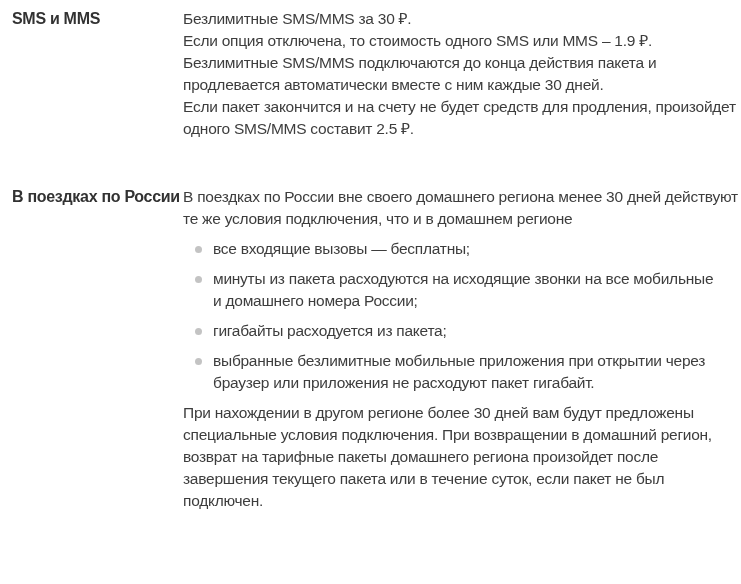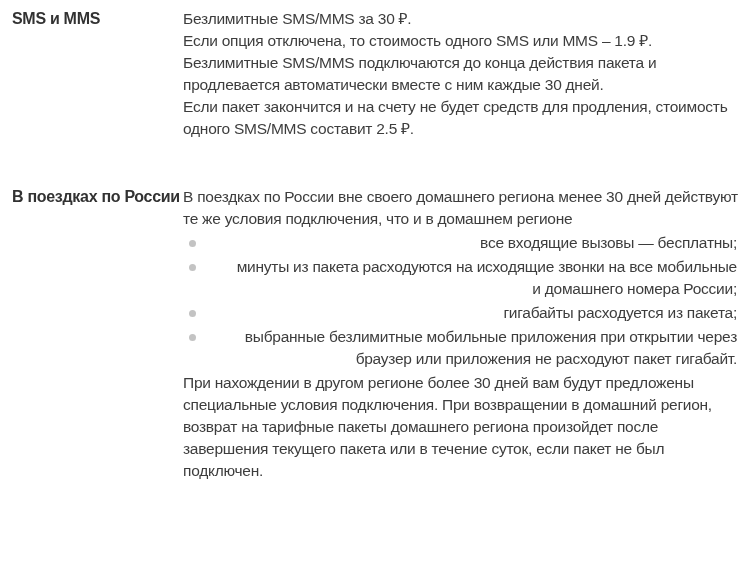--- a/index.html
+++ b/index.html
@@ -30,21 +30,21 @@
   .content-col{
     flex:0 0 556px;max-width:556px;
     font-size:15.5px;line-height:22px;
     letter-spacing:-0.25px;
   }
   .content-col > * + *{margin-top:27px;}
   .content-col > p + ul{margin-top:0;}
   .para{margin:0;padding:0;}
   .line{display:block;white-space:nowrap;}
   ul.blist{margin:0;padding:0;list-style:none;}
-  ul.blist li{position:relative;margin:2px;padding:0 0 0 22px;text-align:right;}
+  ul.blist li{position:relative;margin:8px;padding:0 0 0 22px;}
   .bullet{
     position:absolute;left:4px;top:8px;
     width:7px;height:7px;border-radius:50%;
     background:var(--bullet);
   }
 </style>
 </head>
 <body>
 
 <main class="page">
@@ -52,21 +52,21 @@
       <section class="section">
         <h3 class="label-col">SMS и MMS</h3>
         <div class="content-col">
           <p class="para">
             <span class="line">Безлимитные SMS/MMS за 30 ₽.</span>
             <span class="line">Если опция отключена, то стоимость одного SMS или MMS – 1.9 ₽.</span>
           </p>
           <p class="para">
             <span class="line">Безлимитные SMS/MMS подключаются до конца действия пакета и</span>
             <span class="line">продлевается автоматически вместе с ним каждые 30 дней.</span>
-            <span class="line">Если пакет закончится и на счету не будет средств для продления, стоимость</span>
+            <span class="line">Если пакет закончится и на счету не будет средств для продления, произойдет</span>
             <span class="line">одного SMS/MMS составит 2.5 ₽.</span>
           </p>
         </div>
       </section>
       <section class="section">
         <h3 class="label-col">В поездках по России</h3>
         <div class="content-col">
           <p class="para">
             <span class="line">В поездках по России вне своего домашнего региона менее 30 дней действуют</span>
             <span class="line">те же условия подключения, что и в домашнем регионе</span>

